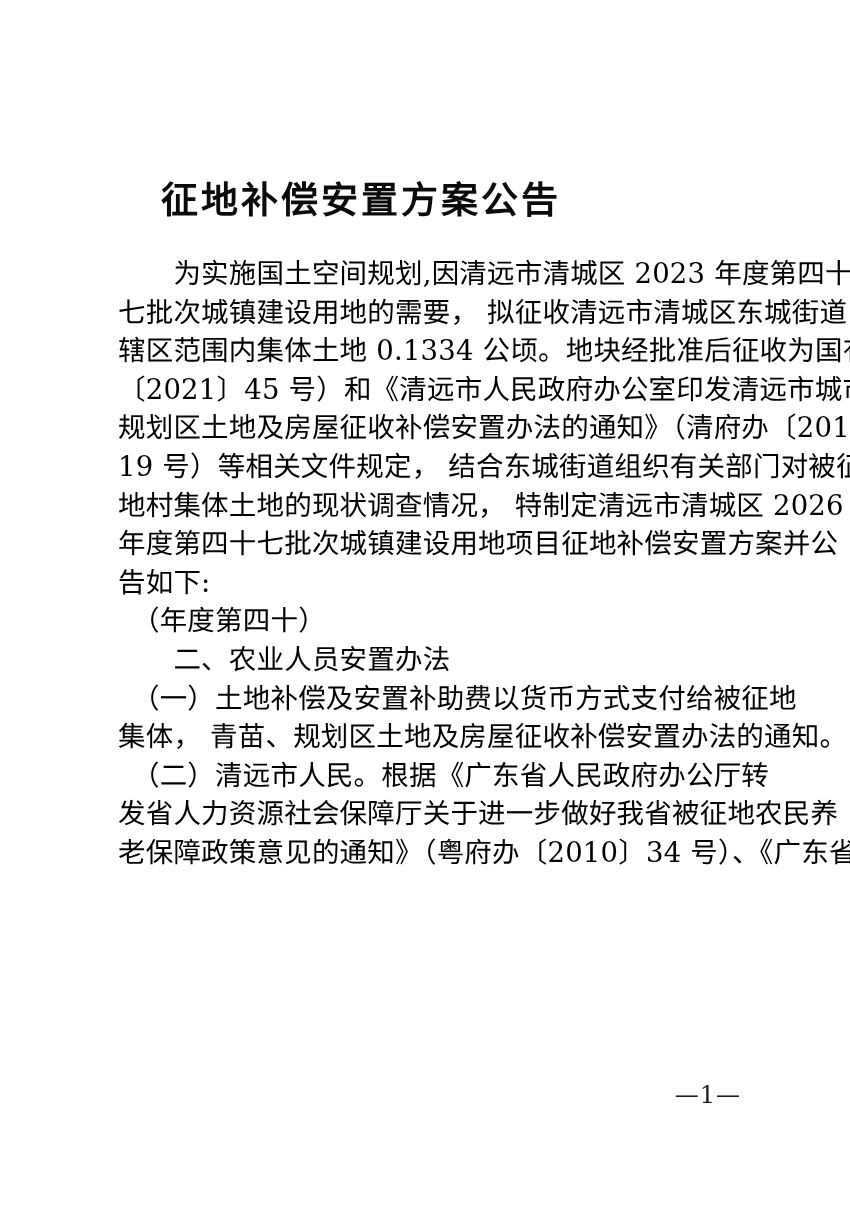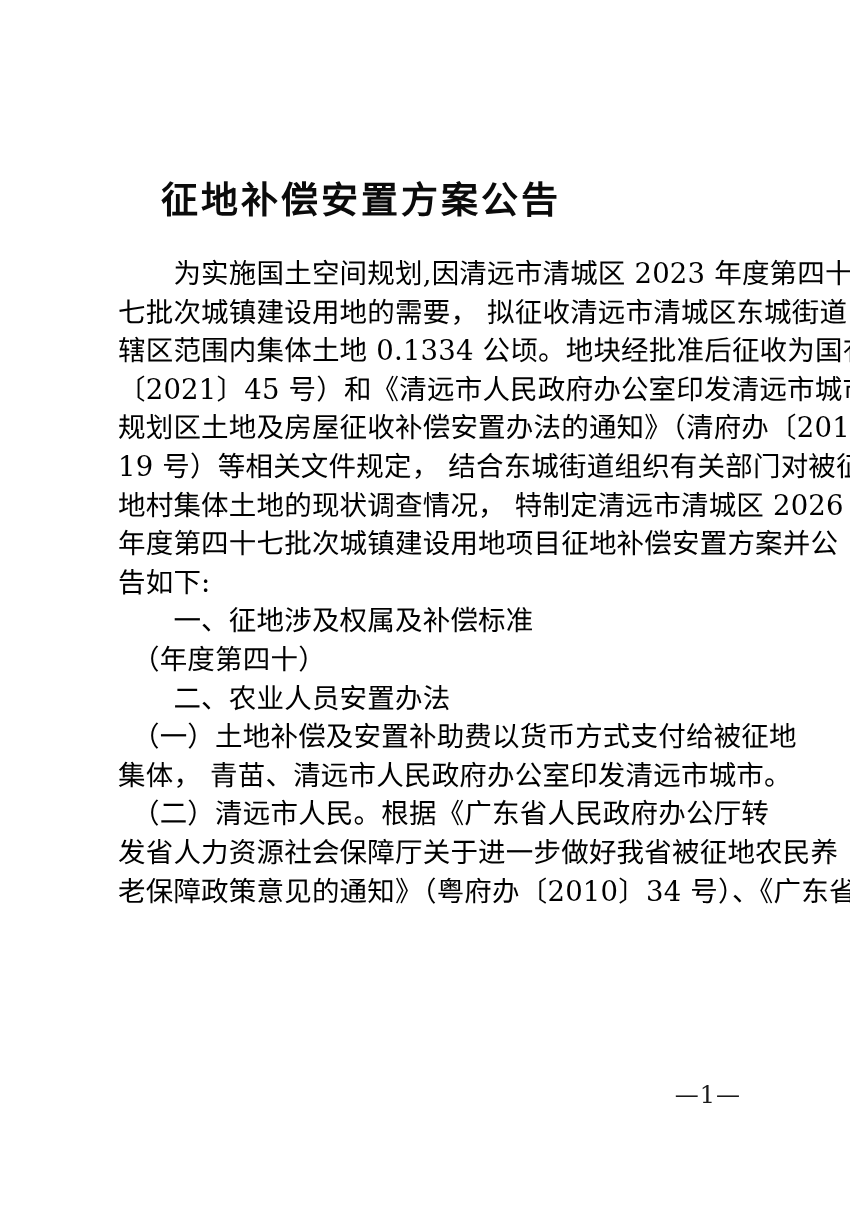--- a/index.html
+++ b/index.html
@@ -87,25 +87,24 @@
   <div id="body-text">
       <div class="doc-line just">　　为实施国土空间规划,因清远市清城区 2023 年度第四十</div>
       <div class="doc-line just">七批次城镇建设用地的需要， 拟征收清远市清城区东城街道</div>
       <div class="doc-line just">辖区范围内集体土地 0.1334 公顷。地块经批准后征收为国有</div>
       <div class="doc-line just">〔2021〕45 号）和《清远市人民政府办公室印发清远市城市</div>
       <div class="doc-line just">规划区土地及房屋征收补偿安置办法的通知》（清府办〔2013〕</div>
       <div class="doc-line just">19 号）等相关文件规定， 结合东城街道组织有关部门对被征</div>
       <div class="doc-line just">地村集体土地的现状调查情况， 特制定清远市清城区 2026</div>
       <div class="doc-line just">年度第四十七批次城镇建设用地项目征地补偿安置方案并公</div>
       <div class="doc-line flush">告如下:</div>
-      <div class="doc-line flush">　　一、征地涉及权属及补偿标准</div>
       <div class="doc-line flush">　（年度第四十）</div>
       <div class="doc-line flush">　　二、农业人员安置办法</div>
       <div class="doc-line just">　（一）土地补偿及安置补助费以货币方式支付给被征地</div>
-      <div class="doc-line flush">集体， 青苗、清远市人民政府办公室印发清远市城市。</div>
+      <div class="doc-line flush">集体， 青苗、规划区土地及房屋征收补偿安置办法的通知。</div>
       <div class="doc-line just">　（二）清远市人民。根据《广东省人民政府办公厅转</div>
       <div class="doc-line just">发省人力资源社会保障厅关于进一步做好我省被征地农民养</div>
       <div class="doc-line just">老保障政策意见的通知》（粤府办〔2010〕34 号）、《广东省</div>
     </div>
 
   <div id="page-number">—1—</div>
 
 </div>
 
 </body></html>

